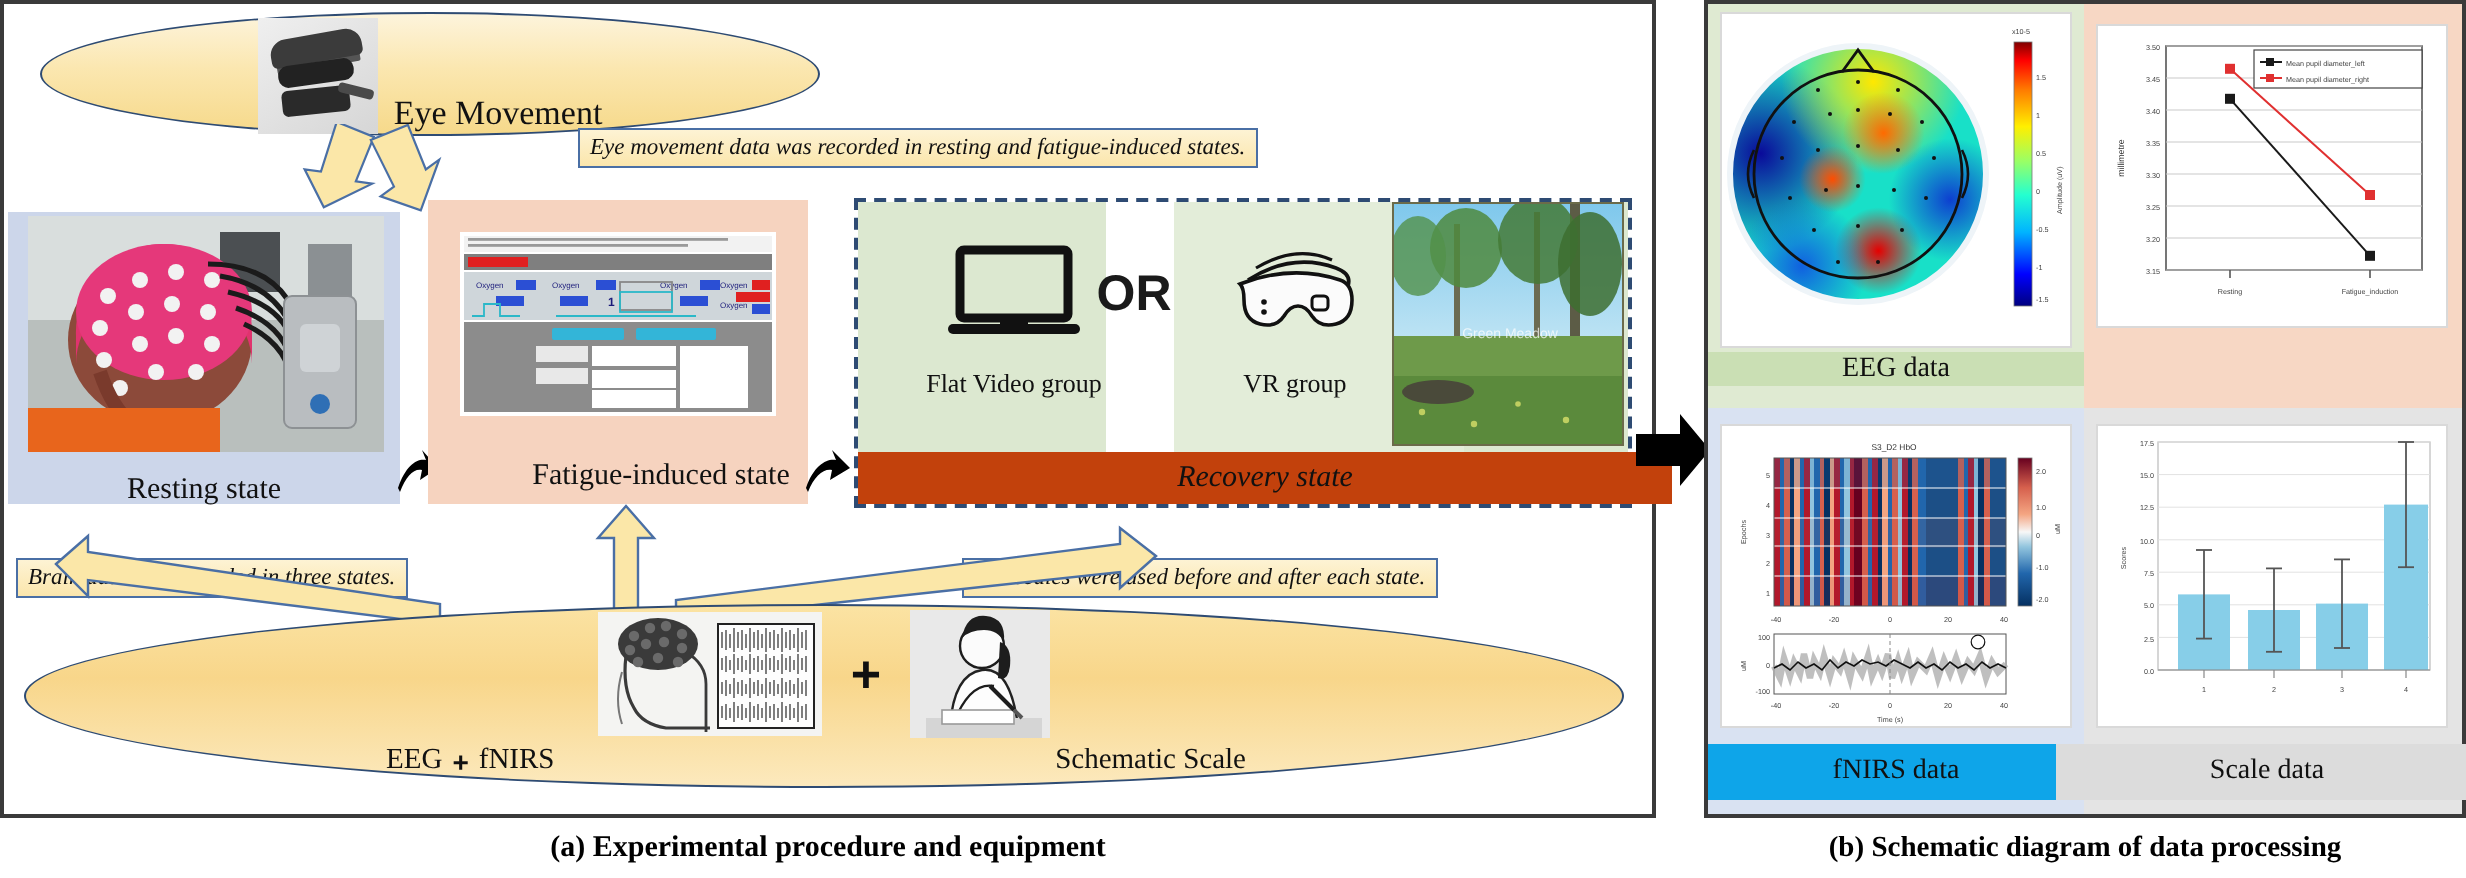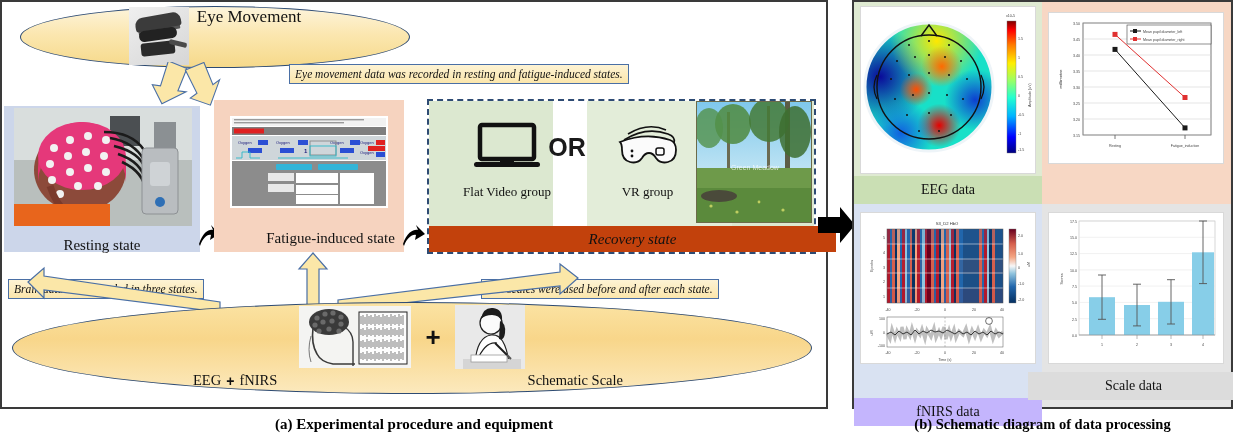--- a/index.html
+++ b/index.html
@@ -39,21 +39,21 @@
     border: 1.6px solid #2e4b73;
     border-radius: 50%;
     background: linear-gradient(to bottom, #fdf4dc 0%, #fbe7b0 45%, #f6d98a 100%);
   }
   .oval-top { left: 18px; top: 4px; width: 390px; height: 62px; }
   .oval-bottom { left: 10px; top: 300px; width: 800px; height: 92px;
      background: linear-gradient(to bottom, #fbe3a3 0%, #f8d68a 40%, #fce9bd 100%); }
 
   .oval-top .ov-inner {
     position: absolute; left: 0; top: 0; width: 100%; height: 100%;
-    display: flex; align-items: flex-start; justify-content: center; gap: 8px;
+    display: flex; align-items: flex-end; justify-content: center; gap: 8px;
   }
   .glasses-img {
     width: 60px; height: 58px;
     background: linear-gradient(145deg,#efefef,#d6d6d6);
     position: relative; overflow: hidden; flex: none;
   }
   .glasses-img .g1 {
     position: absolute; left: 6px; top: 8px; width: 46px; height: 14px;
     background: #3b3b3b; border-radius: 8px 8px 3px 3px;
     transform: rotate(-10deg);
@@ -187,21 +187,21 @@
   .bg-eeg   { position:absolute; left:854px; top:2px;   width:188px; height:202px; background:#dfead2; }
   .bg-pupil { position:absolute; left:1042px;top:2px;   width:189px; height:202px; background:#f7d7c4; }
   .bg-fnirs { position:absolute; left:854px; top:204px; width:188px; height:203px; background:#d9e2f2; }
   .bg-scale { position:absolute; left:1042px;top:204px; width:189px; height:203px; background:#e4e4e4; }
 
   .fig-eeg   { left: 860px;  top: 6px;   width: 176px; height: 168px; }
   .fig-pupil { left: 1048px; top: 12px;  width: 176px; height: 152px; }
   .fig-fnirs { left: 860px;  top: 212px; width: 176px; height: 152px; }
   .fig-scale { left: 1048px; top: 212px; width: 176px; height: 152px; }
 
-  .lbl-eeg   { left: 854px;  top: 176px; width: 188px; height: 28px; }
+  .lbl-eeg   { left: 854px;  top: 176px; width: 188px; height: 17px; }
   .lbl-pupil { left: 1042px; top: 176px; width: 189px; height: 28px; }
   .lbl-fnirs { left: 854px;  top: 372px; width: 188px; height: 28px; }
   .lbl-scale { left: 1028px; top: 372px; width: 211px; height: 28px; }
 
   .tick { font-size: 3.6px; fill: #444; font-family: "Liberation Sans", sans-serif; }
   .tick5 { font-size: 4.2px; fill: #333; font-family: "Liberation Sans", sans-serif; }
   .axlbl { font-size: 4.4px; fill: #333; font-family: "Liberation Sans", sans-serif; }
 </style>
 </head>
 <body>
@@ -806,19 +806,19 @@
       <g class="tick" text-anchor="middle">
         <text x="53" y="133">1</text>
           <text x="88" y="133">2</text>
         <text x="122" y="133">3</text>
           <text x="154" y="133">4</text>
       </g>
     </svg>
   </div>
 
   <div class="cell-lbl lbl-eeg" style="background:#cadfb4;">EEG data</div>
-  <div class="cell-lbl lbl-fnirs" style="background:#c4b5fd;margin-top:26px;">fNIRS data</div>
+  <div class="cell-lbl lbl-fnirs" style="background:#0ea5e9;">fNIRS data</div>
   <div class="cell-lbl lbl-scale" style="background:#dcdcdc;">Scale data</div>
 
   <div class="caption caption-a">(a) Experimental procedure and equipment</div>
   <div class="caption caption-b">(b) Schematic diagram of data processing</div>
 
 </div>
 
 </body></html>

